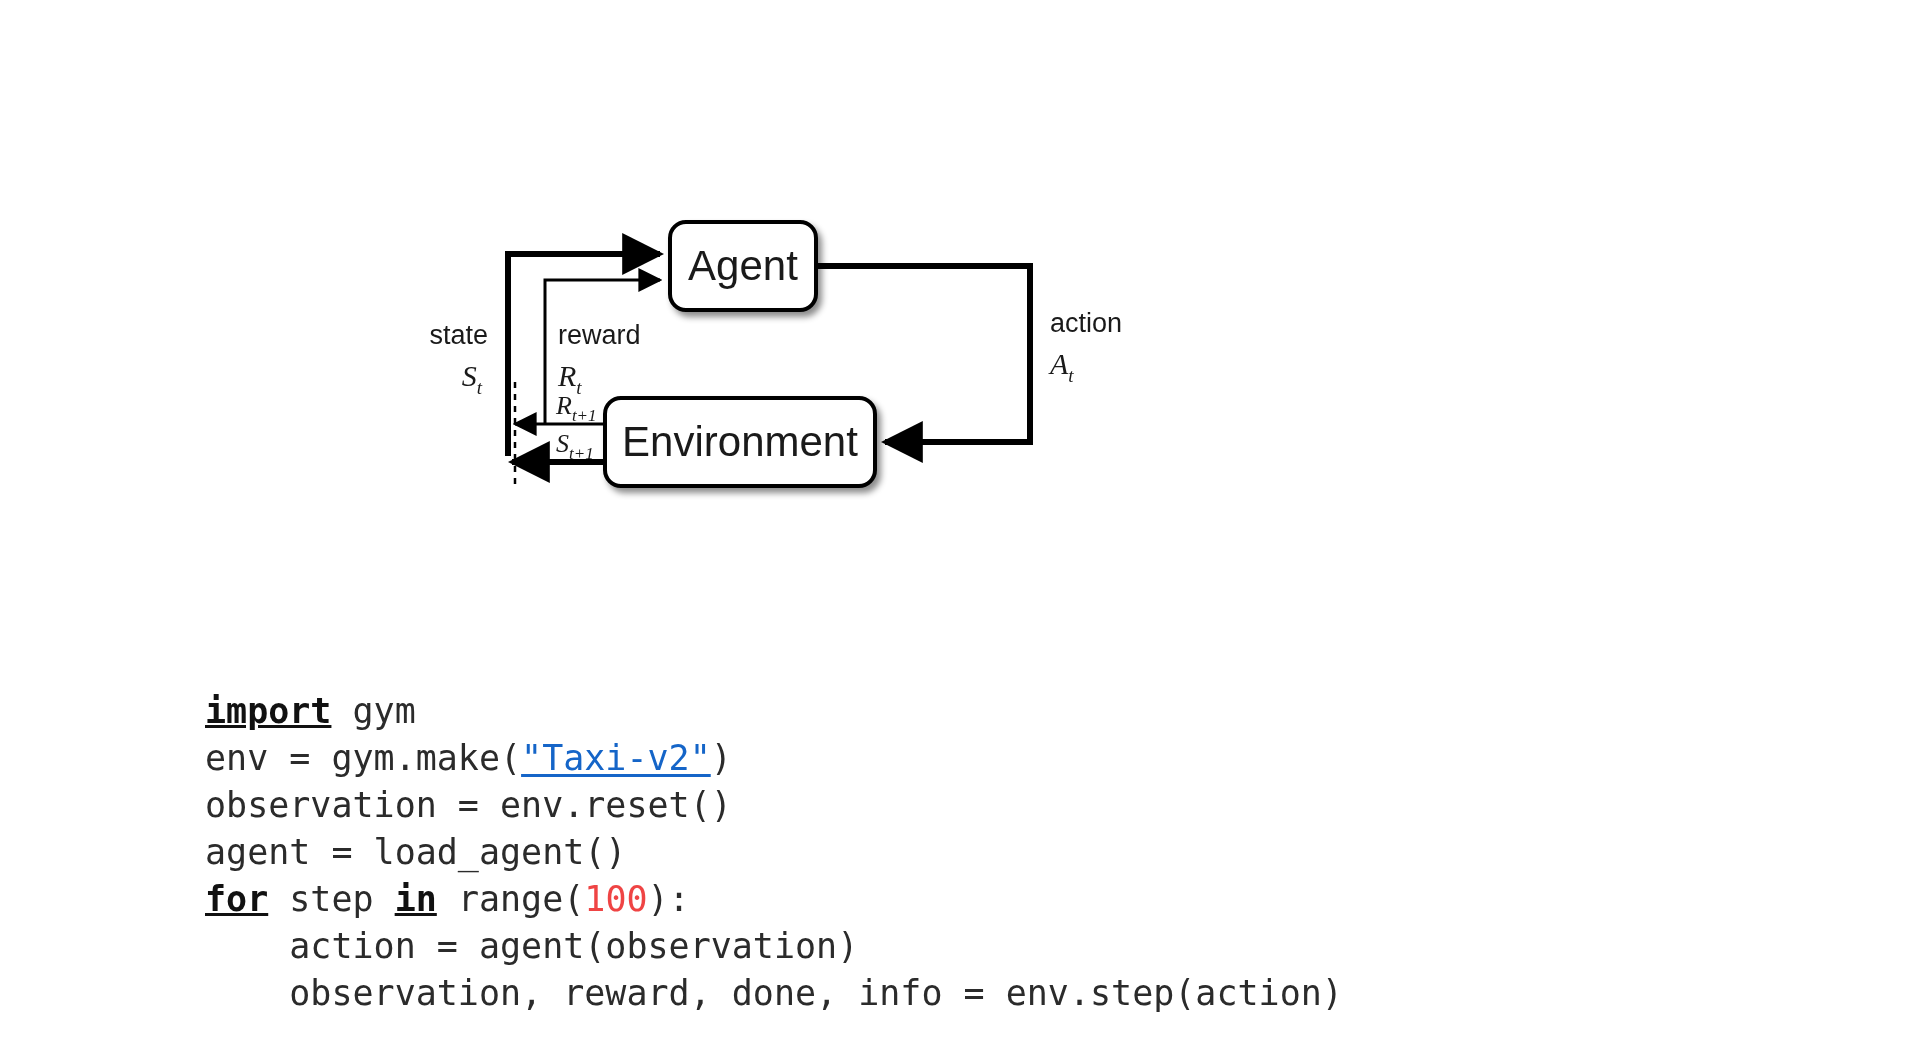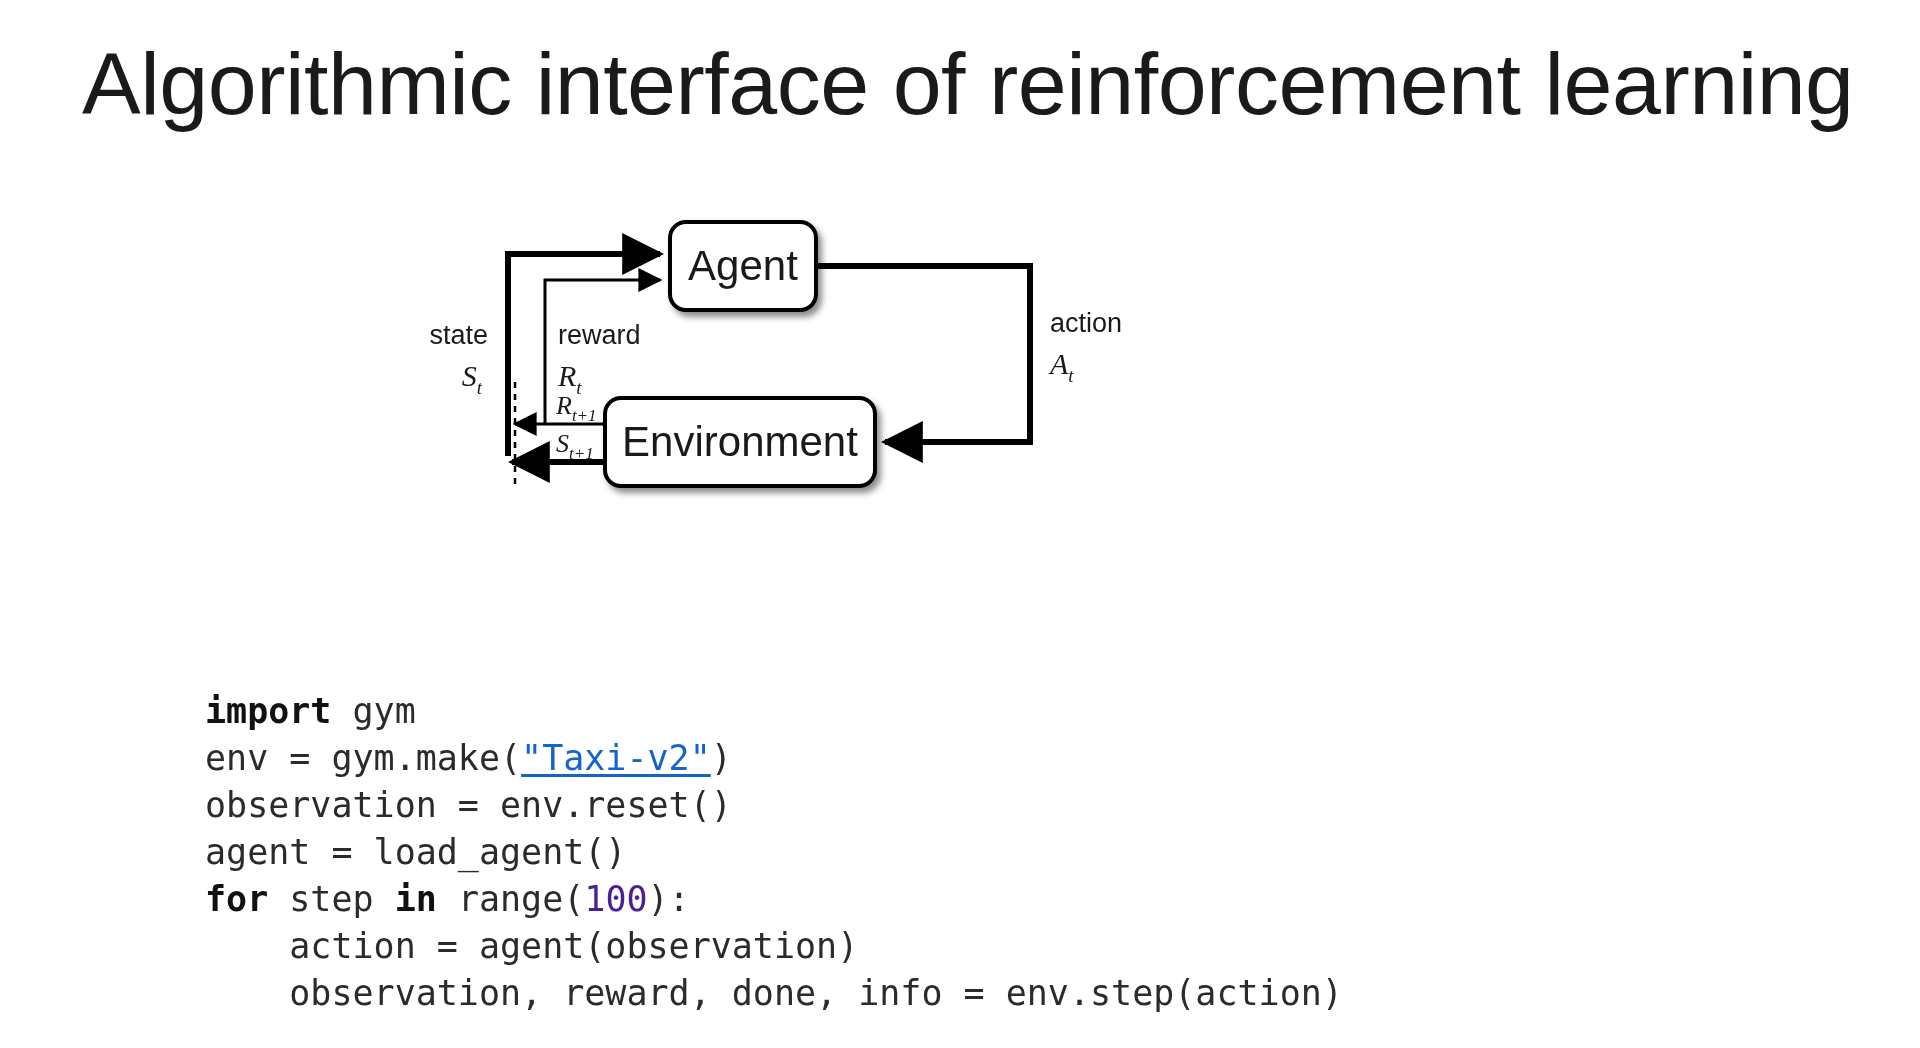--- a/index.html
+++ b/index.html
@@ -54,34 +54,33 @@
     left: 205px;
     top: 688px;
     font-family: "DejaVu Sans Mono", "Liberation Mono", monospace;
     font-size: 35px;
     line-height: 47px;
     color: #2b2b2b;
     white-space: pre;
     letter-spacing: 0px;
   }
   .code-line { white-space: pre; }
-  .kw { font-weight: bold; color: #111111; }
-  .num { color: #4c1d95; }
+  .kw { font-weight: bold; color: #111111; text-decoration: underline; }
+  .num { color: #ef4444; }
   .link {
     color: #1565c8;
     text-decoration: underline;
     text-underline-offset: 4px;
   }
 </style>
 </head>
 <body>
 
 <div class="slide">
 
-  <div class="slide-title">Algorithmic interface of reinforcement learning</div>
 
   <div class="diagram">
     <svg width="840" height="340" viewBox="0 0 840 340" xmlns="http://www.w3.org/2000/svg">
       <defs>
         <marker id="arrowThick" viewBox="0 0 10 10" refX="9" refY="5" markerWidth="7" markerHeight="7" orient="auto-start-reverse">
           <path d="M 0 0 L 10 5 L 0 10 z" fill="#000"></path>
         </marker>
         <marker id="arrowThin" viewBox="0 0 10 10" refX="9" refY="5" markerWidth="8" markerHeight="8" orient="auto-start-reverse">
           <path d="M 0 0 L 10 5 L 0 10 z" fill="#000"></path>
         </marker>

